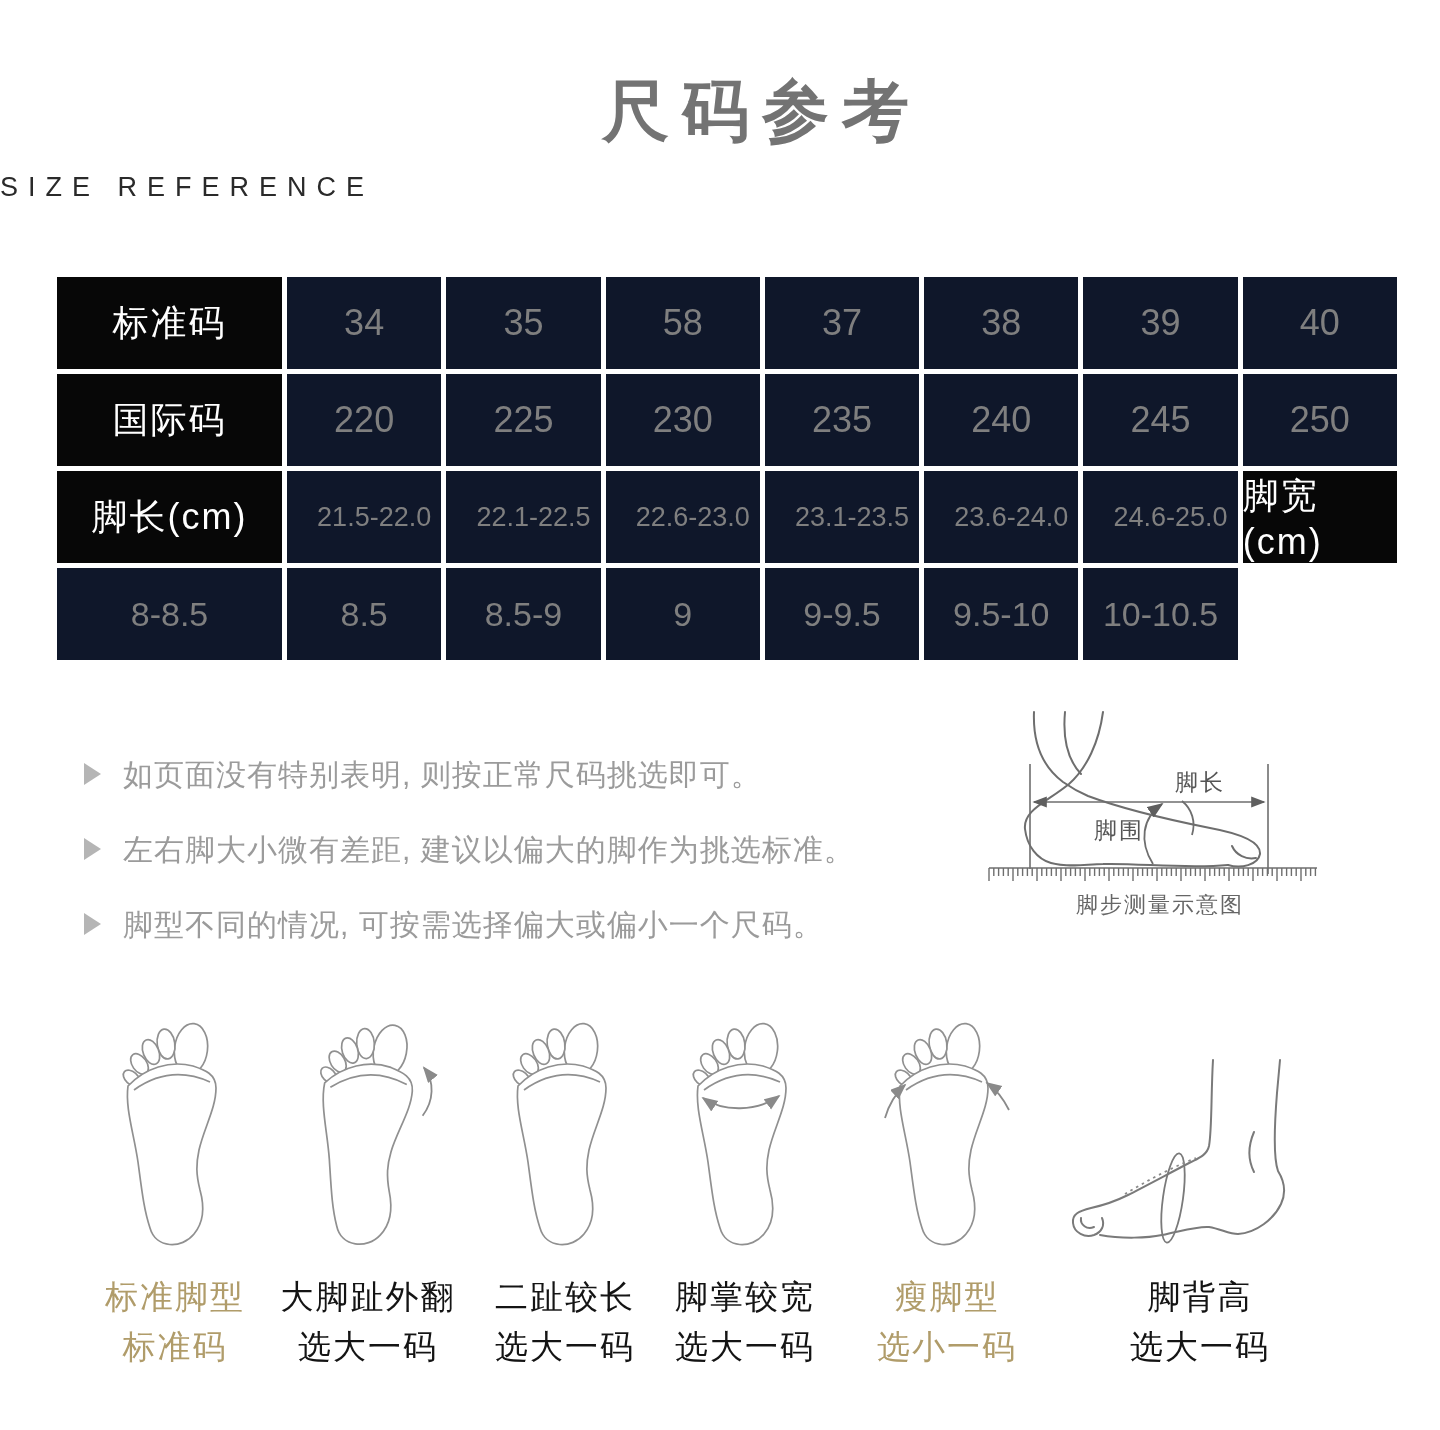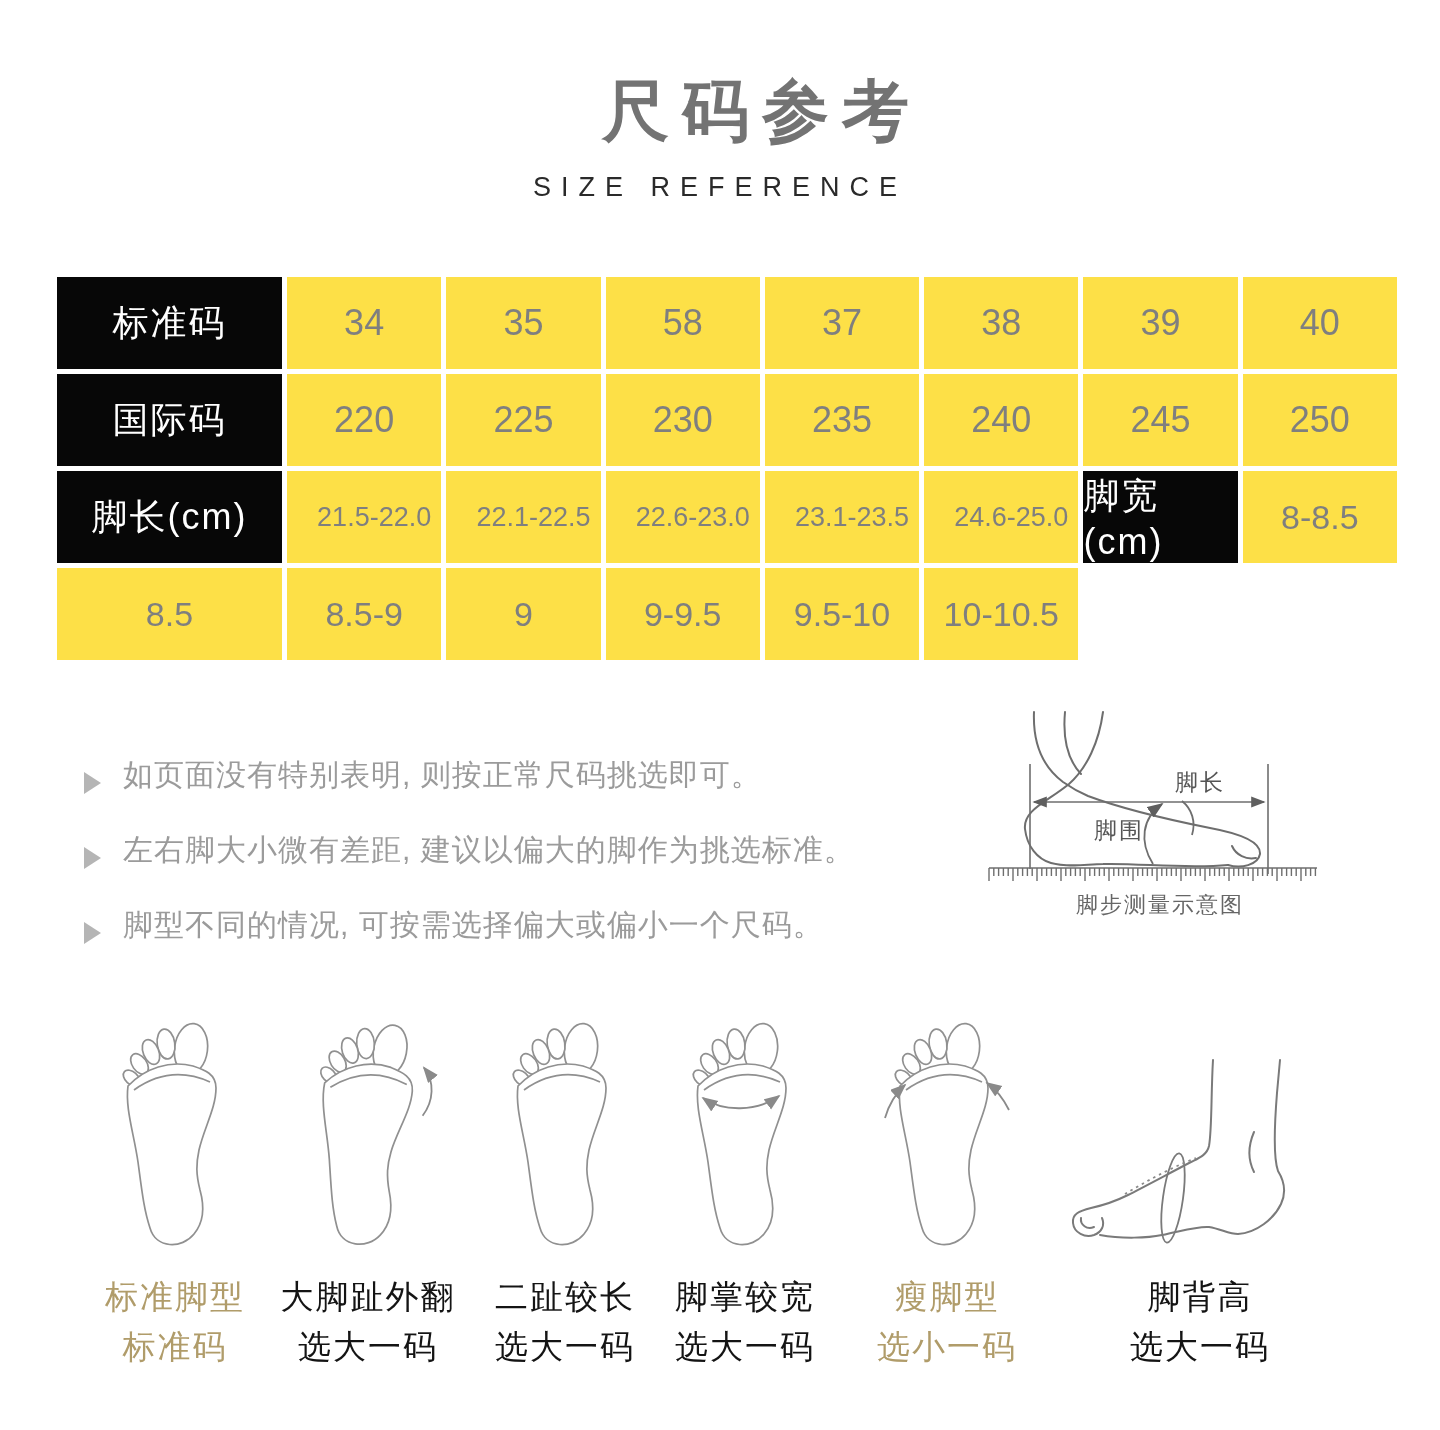--- a/index.html
+++ b/index.html
@@ -2,35 +2,35 @@
 <html><head>
 <meta charset="utf-8">
 <style>
   html,body{margin:0;padding:0;background:#fff;}
   #page{position:relative;width:1440px;height:1430px;background:#fff;overflow:hidden;
         font-family:"Liberation Sans","DejaVu Sans",sans-serif;}
 
   
   .title{position:absolute;top:66px;left:0;width:100%;text-align:center;
          font-size:67px;font-weight:600;letter-spacing:13px;color:#737373;padding-left:42px;}
-  .subtitle{position:absolute;top:172px;left:0;width:100%;text-align:center;
+  .subtitle{position:absolute;top:172px;left:0;width:100%;text-align:left;
             font-size:27px;font-weight:300;letter-spacing:10px;color:#2a2a2a;}
 
   
   .size-table{position:absolute;left:57px;top:277px;width:1340px;
               display:grid;grid-template-columns:225px repeat(7,1fr);gap:5px;}
   .size-table .cell{height:92px;display:flex;align-items:center;justify-content:center;}
   .size-table .label{background:#070707;color:#fff;font-size:36px;letter-spacing:2px;}
-  .size-table .value{background:#fde047;color:#7f7f7f;font-size:36px;}
+  .size-table .value{background:#0f172a;color:#7f7f7f;font-size:36px;}
   .size-table .value.r2{font-size:27px;padding-left:20px;}
   .size-table .value.r3{font-size:34px;}
 
   
   .notes{position:absolute;left:84px;top:756px;}
-  .note-row{display:flex;align-items:flex-end;margin-bottom:37px;}
+  .note-row{display:flex;align-items:flex-start;margin-bottom:37px;}
   .tri{width:0;height:0;border-left:17px solid #b5b5b5;border-top:11px solid transparent;
        border-bottom:11px solid transparent;margin:7px 22px 0 0;flex:none;}
   .note-text{font-size:30px;color:#9b9b9b;letter-spacing:1px;line-height:38px;}
 
   
   .measure{position:absolute;left:985px;top:712px;width:350px;height:240px;}
   .measure svg{overflow:visible;}
   .diagram-label{font-size:23px;fill:#555;letter-spacing:2px;}
   .diagram-caption{font-size:22px;fill:#666;letter-spacing:2px;}
 
@@ -68,20 +68,21 @@
       <div class="cell value r1">230</div>
       <div class="cell value r1">235</div>
       <div class="cell value r1">240</div>
       <div class="cell value r1">245</div>
       <div class="cell value r1">250</div>
       <div class="cell label">脚长(cm)</div>
       <div class="cell value r2">21.5-22.0</div>
       <div class="cell value r2">22.1-22.5</div>
       <div class="cell value r2">22.6-23.0</div>
       <div class="cell value r2">23.1-23.5</div>
+      <div class="cell value r2">23.6-24.0</div>
       <div class="cell value r2">24.6-25.0</div>
       <div class="cell label">脚宽(cm)</div>
       <div class="cell value r3">8-8.5</div>
       <div class="cell value r3">8.5</div>
       <div class="cell value r3">8.5-9</div>
       <div class="cell value r3">9</div>
       <div class="cell value r3">9-9.5</div>
       <div class="cell value r3">9.5-10</div>
       <div class="cell value r3">10-10.5</div>
     </div>

